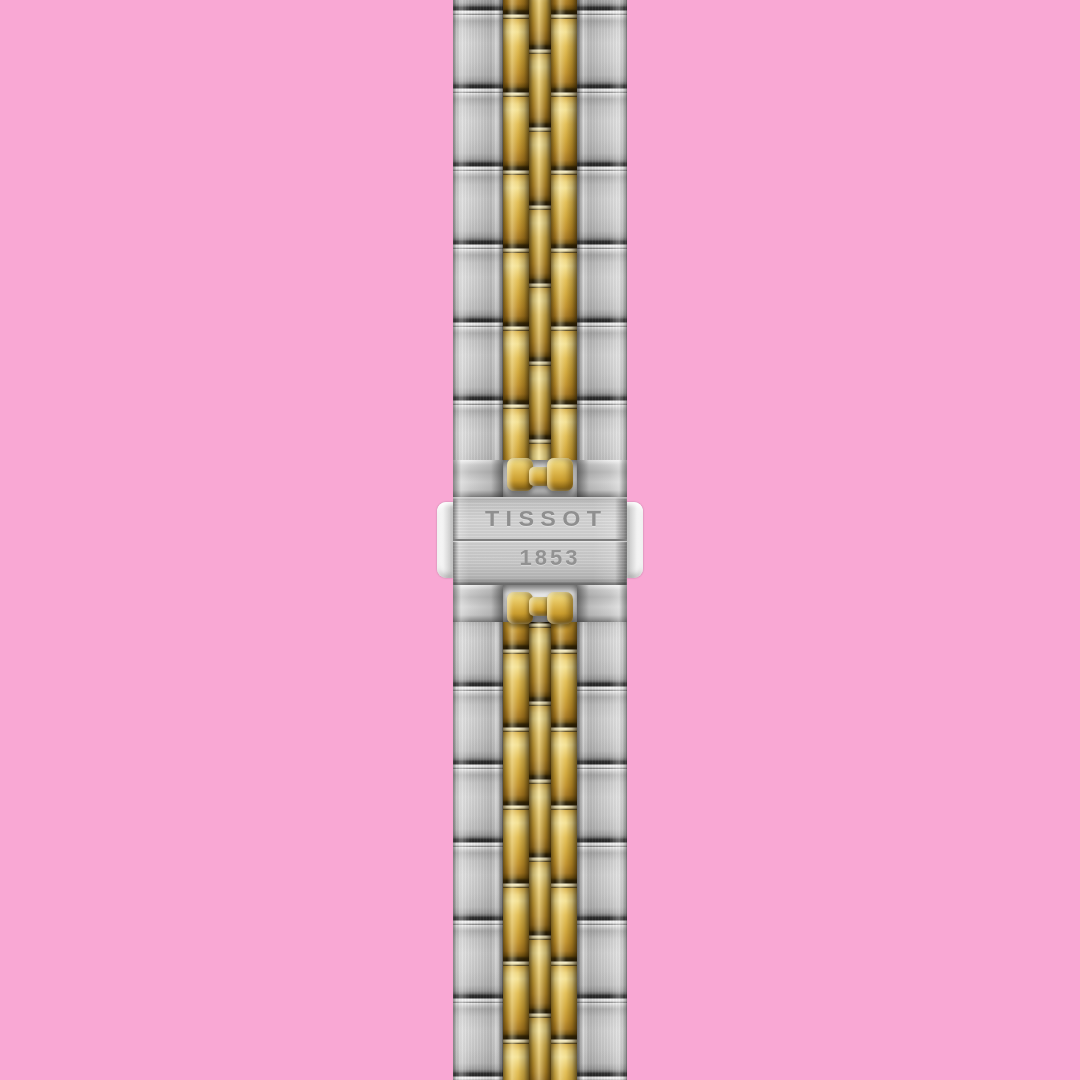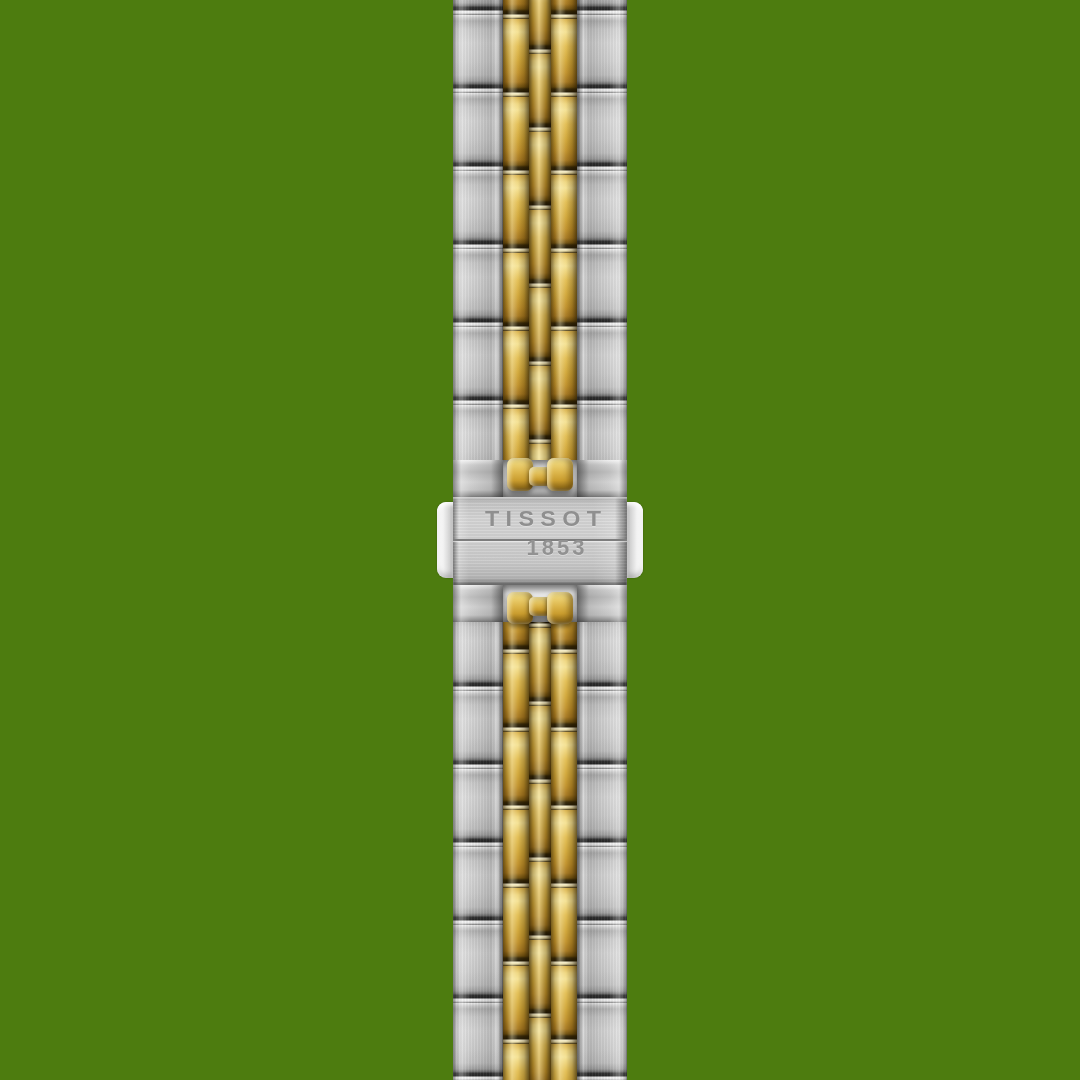--- a/index.html
+++ b/index.html
@@ -3,21 +3,21 @@
 <meta charset="utf-8">
 <style>
   html, body {
     margin: 0; padding: 0;
     background: #ffffff;
     font-family: "Liberation Sans", sans-serif;
   }
   .stage {
     position: relative;
     width: 1080px; height: 1080px;
-    background: #4d7c0f;
+    background: #f9a8d4;
     overflow: hidden;
     margin: 0 auto;
   }
   .bracelet {
     position: absolute;
     left: 453px; top: 0;
     width: 174px; height: 1080px;
   }
   
   .band { display: flex; width: 174px; }
@@ -168,23 +168,23 @@
     letter-spacing: 6px; padding-left: 6px;
     transform: scaleX(1.06);
   }
   .seam {
     position: absolute; left: 0; top: 42px;
     width: 100%; height: 2px;
     background: #7d7d7d;
     box-shadow: 0 1px 0 rgba(255,255,255,.55);
   }
   .year {
-    top: 40px;
+    top: 50px;
     font-size: 22px; line-height: 22px;
-    letter-spacing: 3px; padding-left: 17px;
+    letter-spacing: 3px; padding-left: 10px;
     color: #929292;
   }
 </style>
 </head>
 <body>
 
 <div class="stage">
   <div class="bracelet">
 
     <div class="band band-top">

